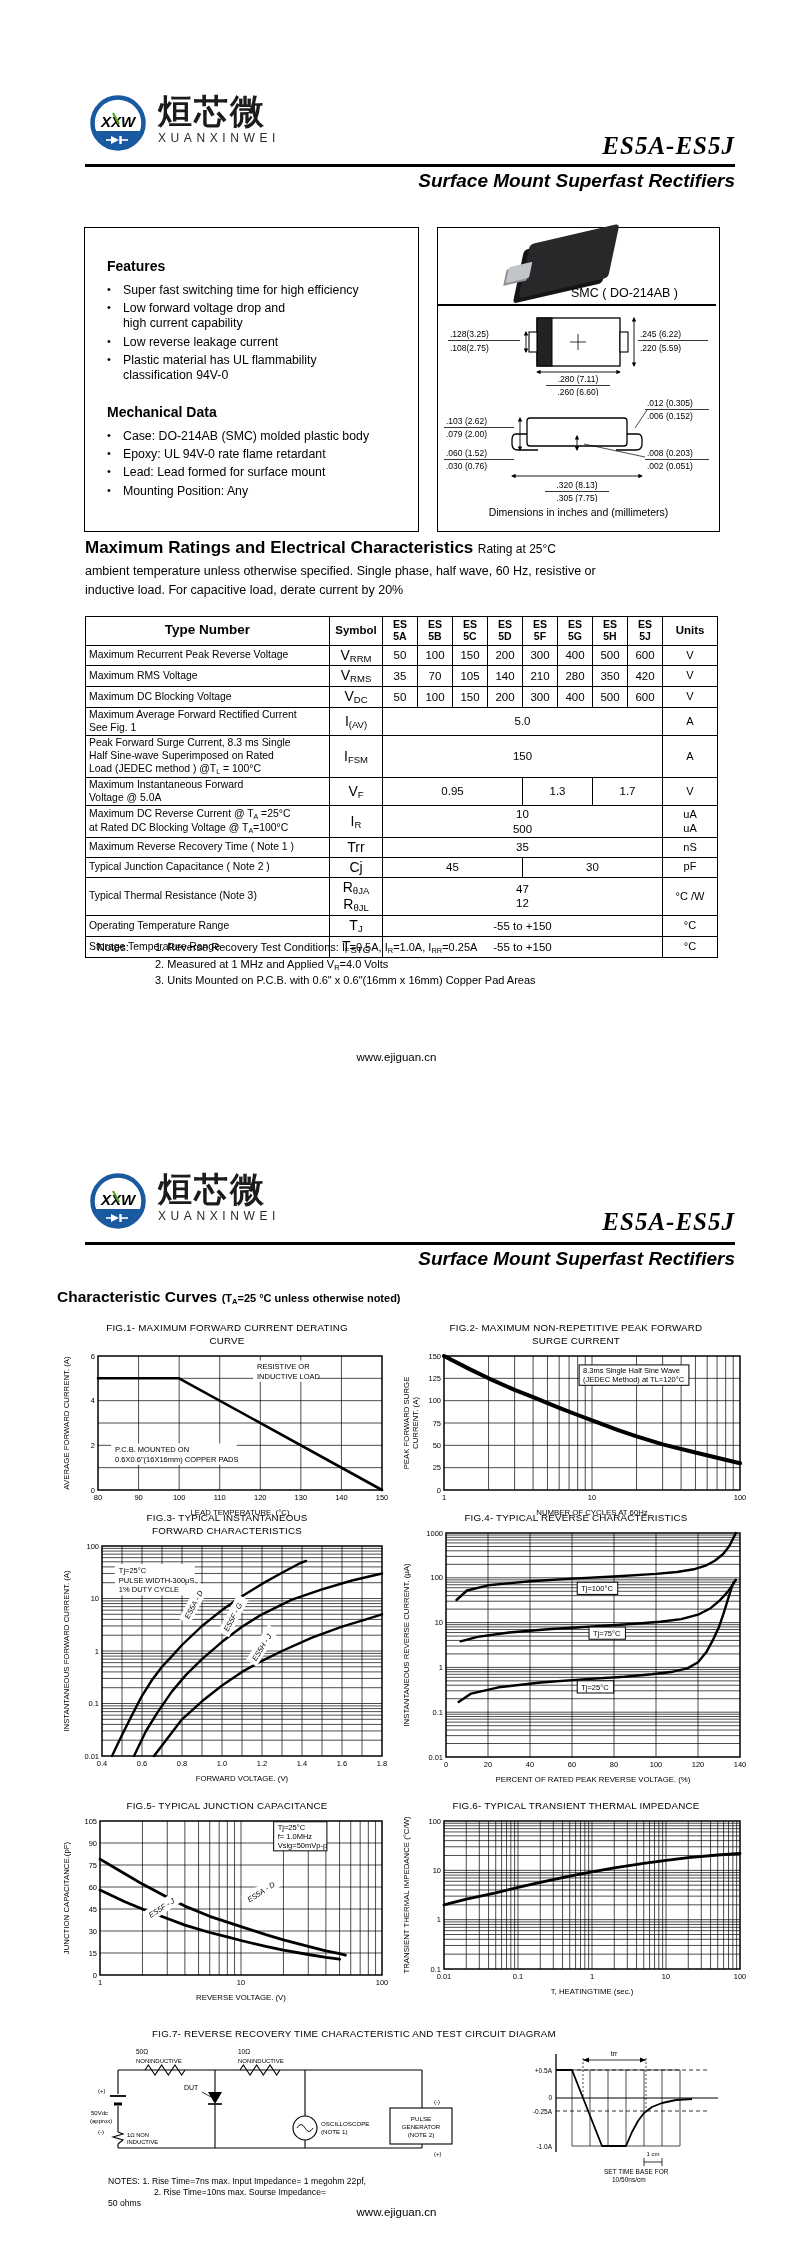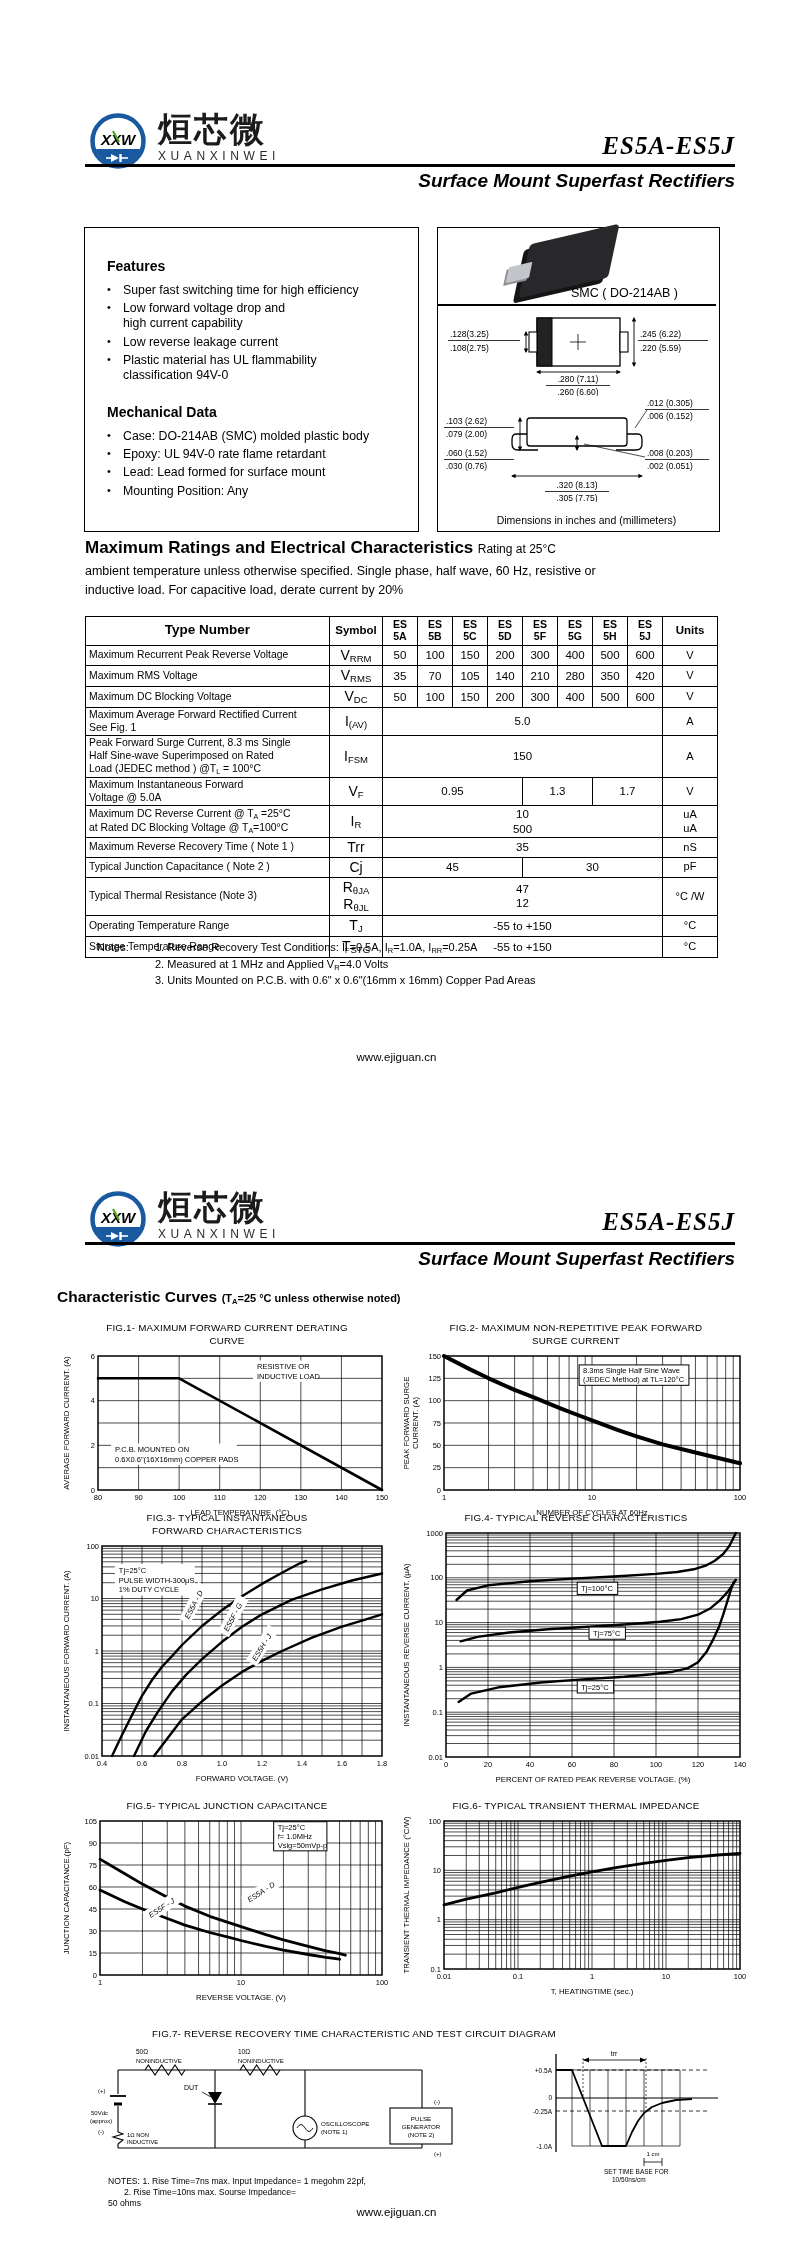--- a/index.html
+++ b/index.html
@@ -1,20 +1,20 @@
 <!DOCTYPE html>
 <html><head>
 <meta charset="utf-8">
 <style>
   html,body{margin:0;padding:0;background:#888;}
   #page{position:relative;width:793px;height:2244px;background:#fff;margin:0 auto;overflow:hidden;
         font-family:"Liberation Sans","DejaVu Sans",sans-serif;color:#000;}
   .abs{position:absolute;}
   
-  .logo{display:flex;align-items:flex-start;margin-top:18px;}
+  .logo{display:flex;align-items:flex-start;}
   .logo-cn{font-size:34px;font-weight:700;color:#1b1b1b;letter-spacing:2px;line-height:1.0;}
   .logo-en{font-size:12px;letter-spacing:4.6px;color:#2b2b2b;margin-top:3px;}
   .partnum{font-family:"Liberation Serif","DejaVu Serif",serif;font-weight:700;font-size:25px;letter-spacing:1px;text-align:right;font-style:italic;}
   .rule{background:#000;height:3px;}
   .subtitle{font-weight:700;font-style:italic;font-size:19px;text-align:right;}
   
   .box{border:1.6px solid #000;position:absolute;}
   .sec-h{font-size:14px;font-weight:700;}
   .bullet-item{display:flex;margin-bottom:3px;font-size:12.3px;line-height:1.24;}
   .bullet-item .dot{width:16px;flex:none;font-size:11px;}
@@ -180,21 +180,21 @@
       <text x="4" y="62">.060 (1.52)</text>
       <line x1="2" y1="65.5" x2="72" y2="65.5" stroke="#000" stroke-width="0.8"></line>
       <text x="4" y="75">.030 (0.76)</text>
       <text x="205" y="62">.008 (0.203)</text>
       <line x1="203" y1="65.5" x2="267" y2="65.5" stroke="#000" stroke-width="0.8"></line>
       <text x="205" y="75">.002 (0.051)</text>
       <text x="135" y="94" text-anchor="middle">.320 (8.13)</text>
       <line x1="103" y1="97.5" x2="167" y2="97.5" stroke="#000" stroke-width="0.8"></line>
       <text x="135" y="107" text-anchor="middle">.305 (7.75)</text>
     </svg>
-    <div class="abs dims-note" style="left:8px;top:278px;margin-top:8px;">Dimensions in inches and (millimeters)</div>
+    <div class="abs dims-note" style="left:0;top:278px;">Dimensions in inches and (millimeters)</div>
   </div>
 
   <div class="abs" style="left:85px;top:538px;width:650px;">
     <span class="rh1">Maximum Ratings and Electrical Characteristics</span>
     <span class="rh2">Rating at 25°C</span>
   </div>
   <div class="abs intro" style="left:85px;top:562px;width:660px;">
     <div>ambient temperature unless otherwise specified. Single phase, half wave, 60 Hz, resistive or</div>
     <div>inductive load. For capacitive load, derate current by 20%</div>
   </div>
@@ -841,18 +841,18 @@
       <text x="44" y="109" font-size="6.5" text-anchor="end">-1.0A</text>
       <line x1="136" y1="118" x2="136" y2="126" stroke="#000" stroke-width="0.8"></line>
       <line x1="154" y1="118" x2="154" y2="126" stroke="#000" stroke-width="0.8"></line>
       <line x1="136" y1="122" x2="154" y2="122" stroke="#000" stroke-width="0.8"></line>
       <text x="145" y="116" font-size="6" text-anchor="middle">1 cm</text>
       <text x="96" y="134" font-size="6.5" text-anchor="start">SET TIME BASE FOR</text>
       <text x="104" y="142" font-size="6.5" text-anchor="start">10/50ns/cm</text>
     </svg>
   <div class="abs f7-notes" style="left:108px;top:2176px;width:420px;" id="fig7-notes">
       <div style="margin-left: 0px;">NOTES: 1. Rise Time=7ns max. Input Impedance= 1 megohm 22pf,</div>
-      <div style="margin-left: 16px;">2. Rise Time=10ns max. Sourse Impedance=</div>
+      <div style="margin-left: 46px;">2. Rise Time=10ns max. Sourse Impedance=</div>
       <div style="">50 ohms</div>
     </div>
 
   <div class="abs footer" style="left:0;top:2206px;">www.ejiguan.cn</div>
 </div>
 
 </body></html>

